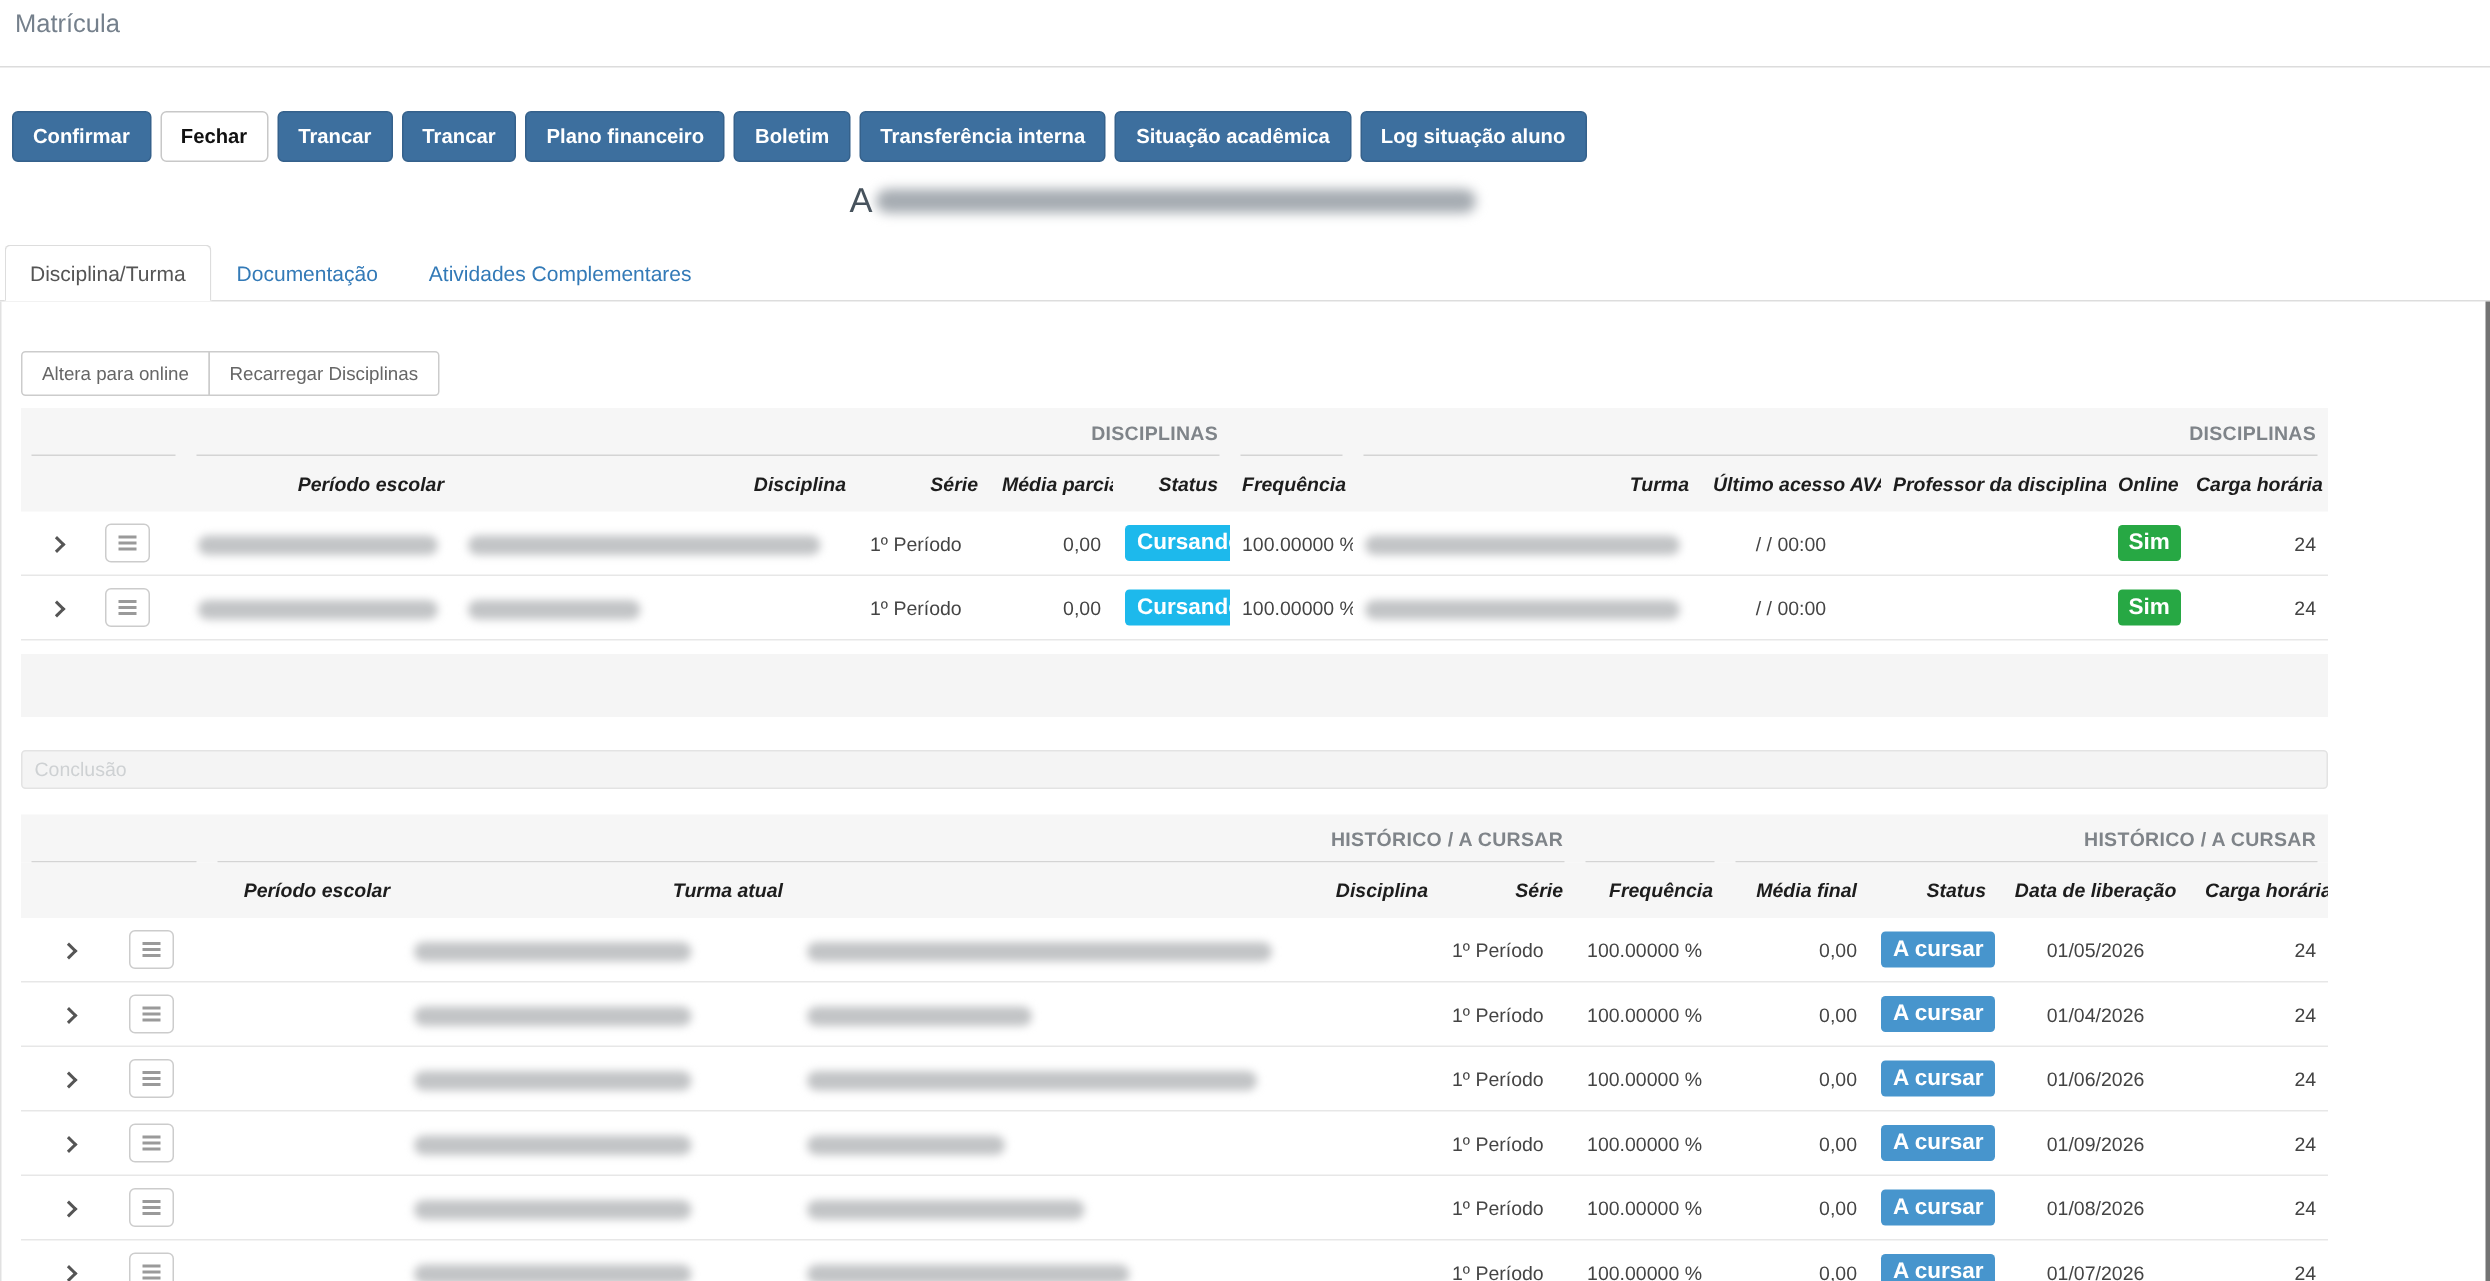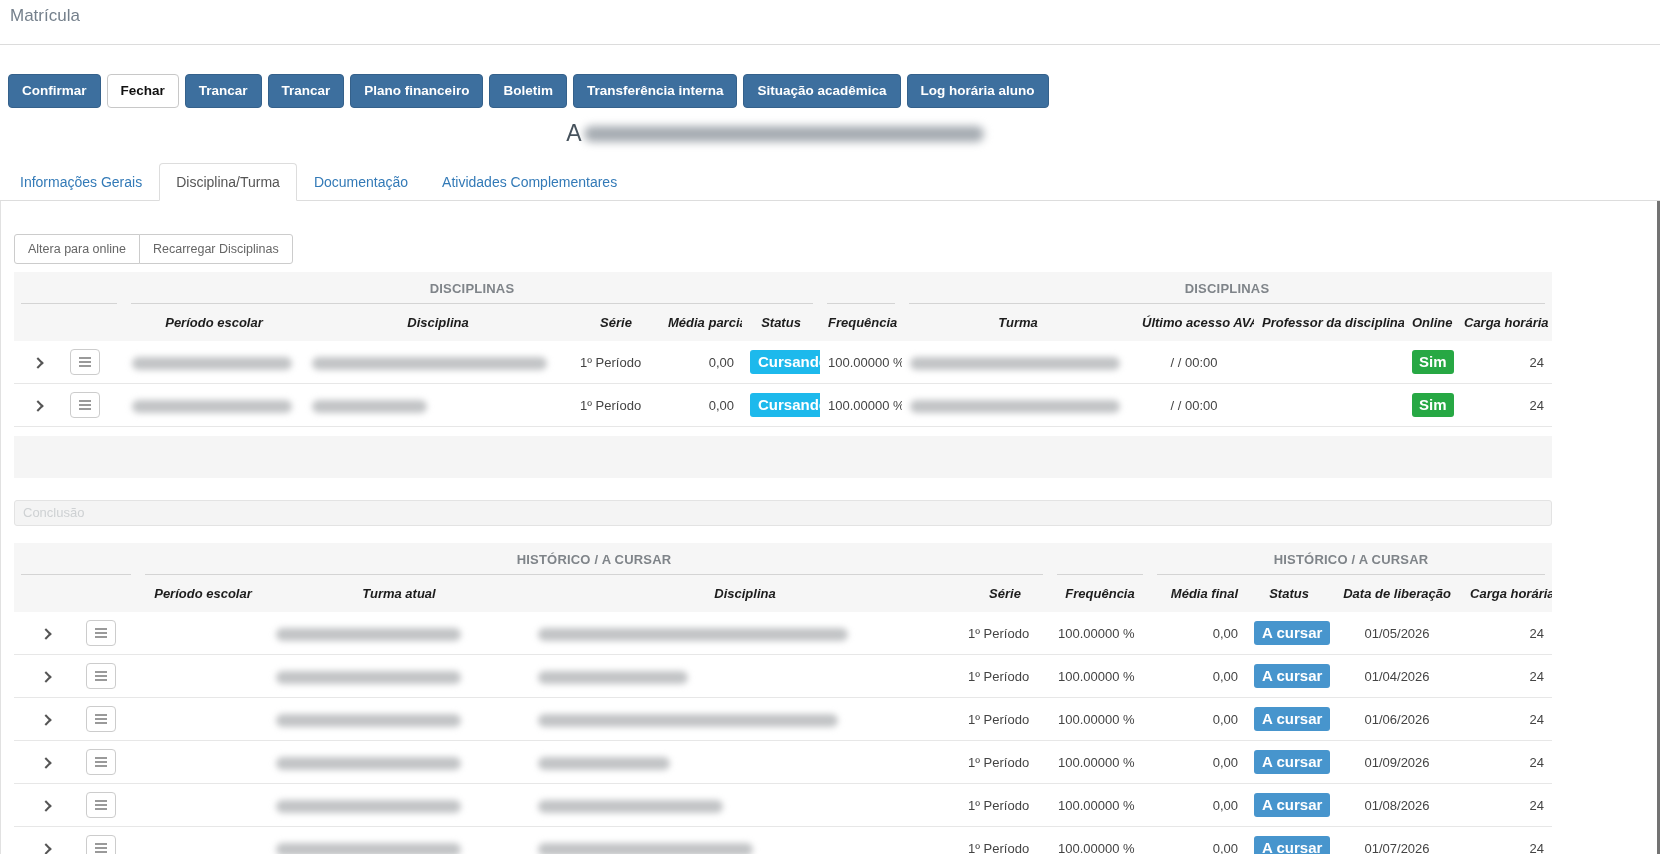--- a/index.html
+++ b/index.html
@@ -55,21 +55,21 @@
   .action-group { display:inline-flex; margin:33px 0 8px 0; }
   .action-group .abtn {
     font-family:inherit; background:#fff; border:1px solid #ccc; color:#666;
     font-size:12.5px; padding:7px 13px; cursor:pointer;
   }
   .action-group .abtn:first-child { border-radius:3px 0 0 3px; }
   .action-group .abtn:last-child { border-radius:0 3px 3px 0; margin-left:-1px; }
   
   table.grid { border-collapse:separate; border-spacing:0; table-layout:fixed; width:1538px; }
   table.grid th, table.grid td { padding:8px; font-size:13px; overflow:hidden; white-space:nowrap; }
-  table.grid thead th { background:#f6f6f6; text-align:center; }
+  table.grid thead th { background:#f6f6f6; text-align:right; }
   tr.group-row th {
     position:relative; height:32px; text-align:center;
     font-size:13px; font-weight:bold; color:#7f8489; letter-spacing:.2px;
   }
   tr.group-row th.g::after {
     content:""; position:absolute; left:7px; right:7px; bottom:0;
     border-bottom:1px solid #d4d4d4;
   }
   tr.cols-row th { font-weight:bold; color:#1d1d1d; padding:11px 8px;font-style:italic; }
   table.grid tbody td { border-bottom:1px solid #e7e7e7; color:#444; height:31px; }
@@ -118,29 +118,28 @@
 
 <div class="toolbar">
     <button class="btn btn-primary">Confirmar</button>
     <button class="btn btn-default">Fechar</button>
     <button class="btn btn-primary">Trancar</button>
     <button class="btn btn-primary">Trancar</button>
     <button class="btn btn-primary">Plano financeiro</button>
     <button class="btn btn-primary">Boletim</button>
     <button class="btn btn-primary">Transferência interna</button>
     <button class="btn btn-primary">Situação acadêmica</button>
-    <button class="btn btn-primary">Log horária aluno</button>
+    <button class="btn btn-primary">Log situação aluno</button>
   </div>
 
 <div class="student-row">
   <span class="student-initial">A</span><span class="name-blur" id="name-blur" style="width: 400px;"></span>
 </div>
 
 <ul class="tabs">
-    <li class="tab">Informações Gerais</li>
     <li class="tab active">Disciplina/Turma</li>
     <li class="tab">Documentação</li>
     <li class="tab">Atividades Complementares</li>
   </ul>
 
 <div class="content-panel">
 
   <div class="action-group">
     <button class="abtn">Altera para online</button>
     <button class="abtn">Recarregar Disciplinas</button>

